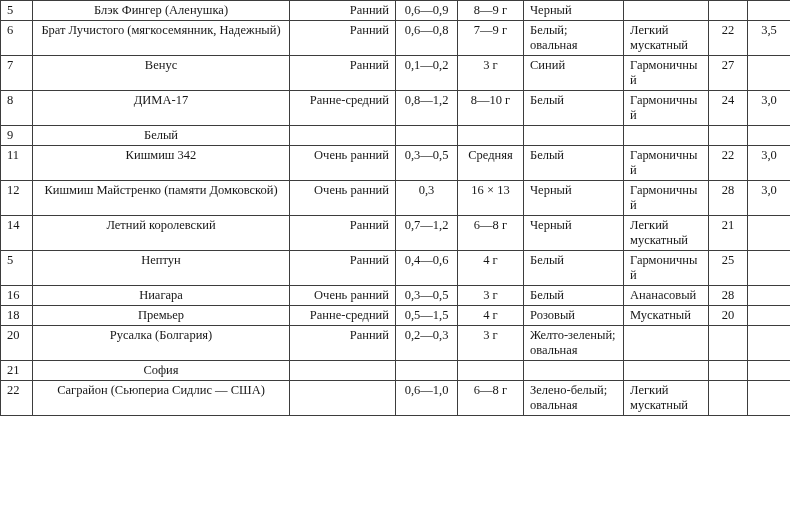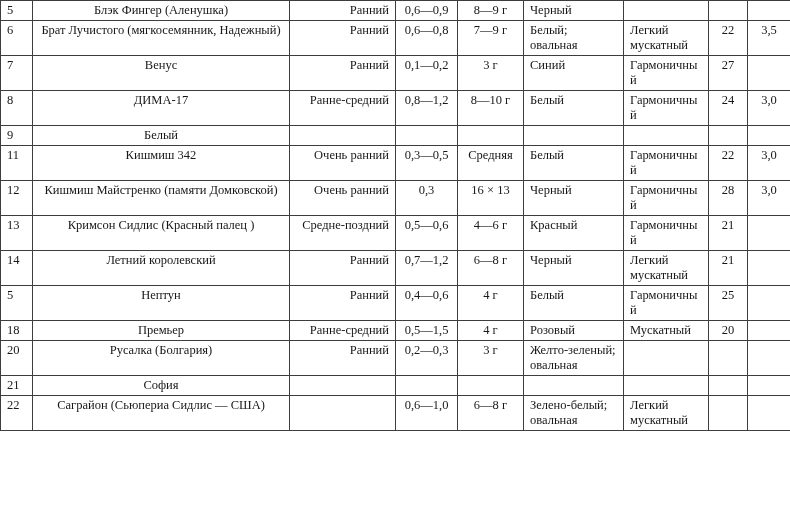--- a/index.html
+++ b/index.html
@@ -126,50 +126,50 @@
           <td class="col-col-2 align-left">Кишмиш Майстренко (памяти Домковской)</td>
           <td class="col-col-3 align-left">Очень ранний</td>
           <td class="col-col-4 align-center">0,3</td>
           <td class="col-col-5 align-center">16 × 13</td>
           <td class="col-col-6 align-left">Черный</td>
           <td class="col-col-7 align-left">Гармоничный</td>
           <td class="col-col-8 align-center">28</td>
           <td class="col-col-9 align-center">3,0</td>
         </tr>
         <tr>
-          <td class="col-col-1 align-left">13</td>
-          <td class="col-col-2 align-left">Кримсон Сидлис (Красный  палец )</td>
-          <td class="col-col-3 align-left">Средне-поздний</td>
-          <td class="col-col-4 align-center">0,5—0,6</td>
-          <td class="col-col-5 align-center">4—6 г</td>
-          <td class="col-col-6 align-left">Красный</td>
-          <td class="col-col-7 align-left">Гармоничный</td>
-          <td class="col-col-8 align-center">21</td>
-          <td class="col-col-9 align-center"></td>
-        </tr>
-        <tr>
           <td class="col-col-1 align-left">14</td>
           <td class="col-col-2 align-left">Летний королевский</td>
           <td class="col-col-3 align-left">Ранний</td>
           <td class="col-col-4 align-center">0,7—1,2</td>
           <td class="col-col-5 align-center">6—8 г</td>
           <td class="col-col-6 align-left">Черный</td>
           <td class="col-col-7 align-left">Легкий мускатный</td>
           <td class="col-col-8 align-center">21</td>
           <td class="col-col-9 align-center"></td>
         </tr>
         <tr>
           <td class="col-col-1 align-left">5</td>
           <td class="col-col-2 align-left">Нептун</td>
           <td class="col-col-3 align-left">Ранний</td>
           <td class="col-col-4 align-center">0,4—0,6</td>
           <td class="col-col-5 align-center">4 г</td>
           <td class="col-col-6 align-left">Белый</td>
           <td class="col-col-7 align-left">Гармоничный</td>
           <td class="col-col-8 align-center">25</td>
+          <td class="col-col-9 align-center"></td>
+        </tr>
+        <tr>
+          <td class="col-col-1 align-left">16</td>
+          <td class="col-col-2 align-left">Ниагара</td>
+          <td class="col-col-3 align-left">Очень ранний</td>
+          <td class="col-col-4 align-center">0,3—0,5</td>
+          <td class="col-col-5 align-center">3 г</td>
+          <td class="col-col-6 align-left">Белый</td>
+          <td class="col-col-7 align-left">Ананасовый</td>
+          <td class="col-col-8 align-center">28</td>
           <td class="col-col-9 align-center"></td>
         </tr>
         <tr>
           <td class="col-col-1 align-left">18</td>
           <td class="col-col-2 align-left">Премьер</td>
           <td class="col-col-3 align-left">Ранне-средний</td>
           <td class="col-col-4 align-center">0,5—1,5</td>
           <td class="col-col-5 align-center">4 г</td>
           <td class="col-col-6 align-left">Розовый</td>
           <td class="col-col-7 align-left">Мускатный</td>

